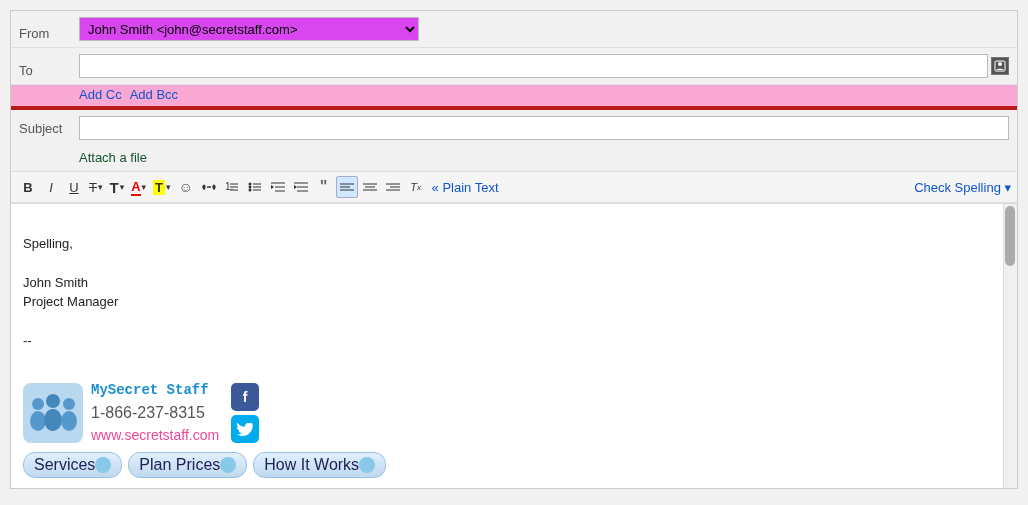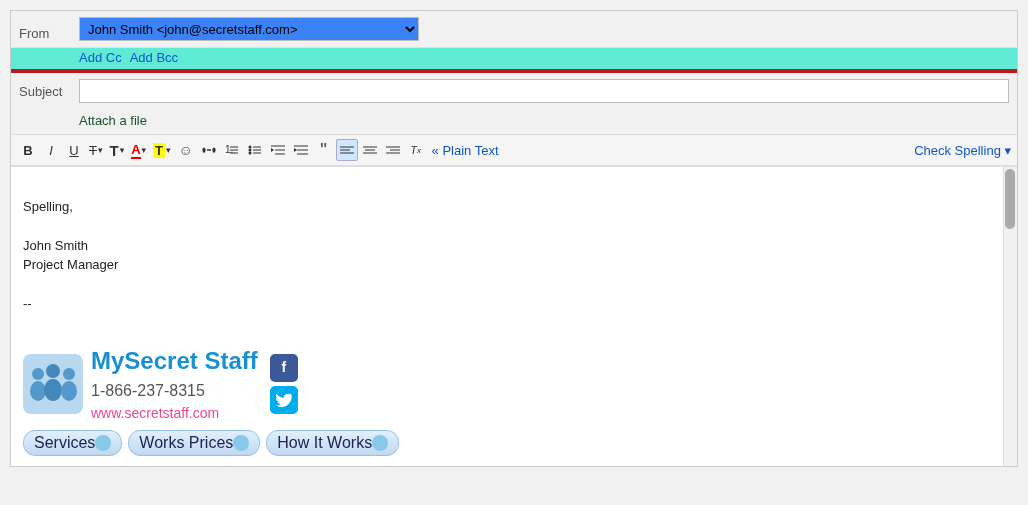--- a/index.html
+++ b/index.html
@@ -29,21 +29,21 @@
     }
     .from-select-wrapper {
       display: flex;
       align-items: center;
       flex: 1;
     }
     .from-select {
       width: 340px;
       height: 24px;
       border: 1px solid #bbb;
-      background: #3b82f6;
+      background: #d946ef;
       font-size: 13px;
       padding: 2px 4px;
     }
     .to-input-wrapper {
       display: flex;
       align-items: center;
       flex: 1;
     }
     .to-input {
       flex: 1;
@@ -60,21 +60,21 @@
       margin-left: 3px;
       display: flex;
       align-items: center;
       justify-content: center;
       cursor: pointer;
       border: 1px solid #777;
     }
     .cc-bcc-row {
       display: flex;
       padding: 2px 8px 4px 68px;
-      background: #5eead4;
+      background: #f9a8d4;
     }
     .cc-bcc-link {
       color: #15c;
       cursor: pointer;
       font-size: 13px;
       text-decoration: none;
       margin-right: 8px;
     }
     .subject-row {
       display: flex;
@@ -206,24 +206,24 @@
       display: flex;
       align-items: center;
       justify-content: center;
       font-size: 28px;
     }
     .sig-text-block {
       display: flex;
       flex-direction: column;
     }
     .sig-brand {
-      font-size: 24px;
+      font-size: 14px;
       font-weight: bold;
       color: #1a90d0;
-      font-family: Liberation Sans, sans-serif;
+      font-family: Liberation Mono, monospace;
     }
     .sig-phone {
       font-size: 16px;
       color: #555;
     }
     .sig-url {
       font-size: 14px;
       color: #ec4899;
     }
     .sig-social {
@@ -288,20 +288,33 @@
 
   <div class="header-row">
     <span class="header-label">From</span>
     <div class="from-select-wrapper">
       <select class="from-select">
         <option>John Smith &lt;john@secretstaff.com&gt;</option>
       </select>
     </div>
   </div>
 
+  <div class="header-row">
+    <span class="header-label">To</span>
+    <div class="to-input-wrapper">
+      <input type="text" class="to-input" value="" style="">
+      <div class="contact-icon">
+        <svg width="12" height="12" viewBox="0 0 12 12" fill="white">
+          <rect x="1" y="1" width="10" height="10" rx="1" fill="none" stroke="white" stroke-width="1"></rect>
+          <circle cx="6" cy="4" r="2" fill="white"></circle>
+          <path d="M2 10 Q6 7 10 10" fill="white"></path>
+        </svg>
+      </div>
+    </div>
+  </div>
 
   <div class="cc-bcc-row">
     <a class="cc-bcc-link">Add Cc</a>
     <a class="cc-bcc-link">Add Bcc</a>
   </div>
 
   <div class="subject-row">
     <span class="header-label">Subject</span>
     <input type="text" class="subject-input" value="" style="">
   </div>
@@ -439,21 +452,21 @@
               </svg>
             </div>
           </div>
         </div>
         <div class="sig-buttons">
           <button class="sig-btn">
             <span>Services</span>
             <span class="sig-btn-icon"></span>
           </button>
           <button class="sig-btn">
-            <span>Works Prices</span>
+            <span>Plan Prices</span>
             <span class="sig-btn-icon"></span>
           </button>
           <button class="sig-btn">
             <span>How It Works</span>
             <span class="sig-btn-icon"></span>
           </button>
         </div>
       </div>
     </div>
     <div class="scrollbar-track">

